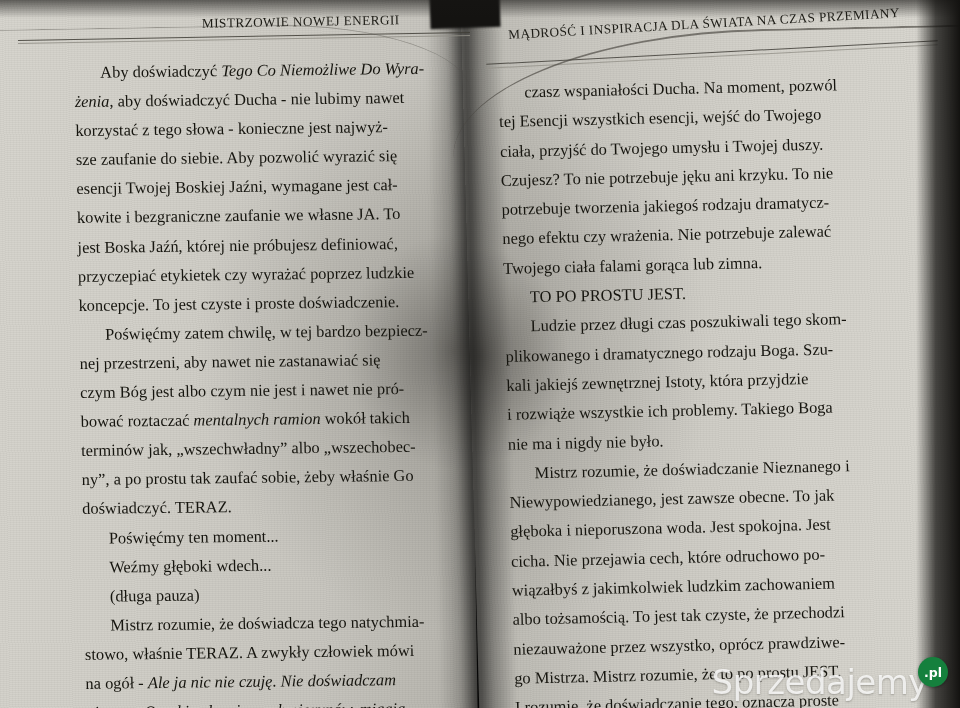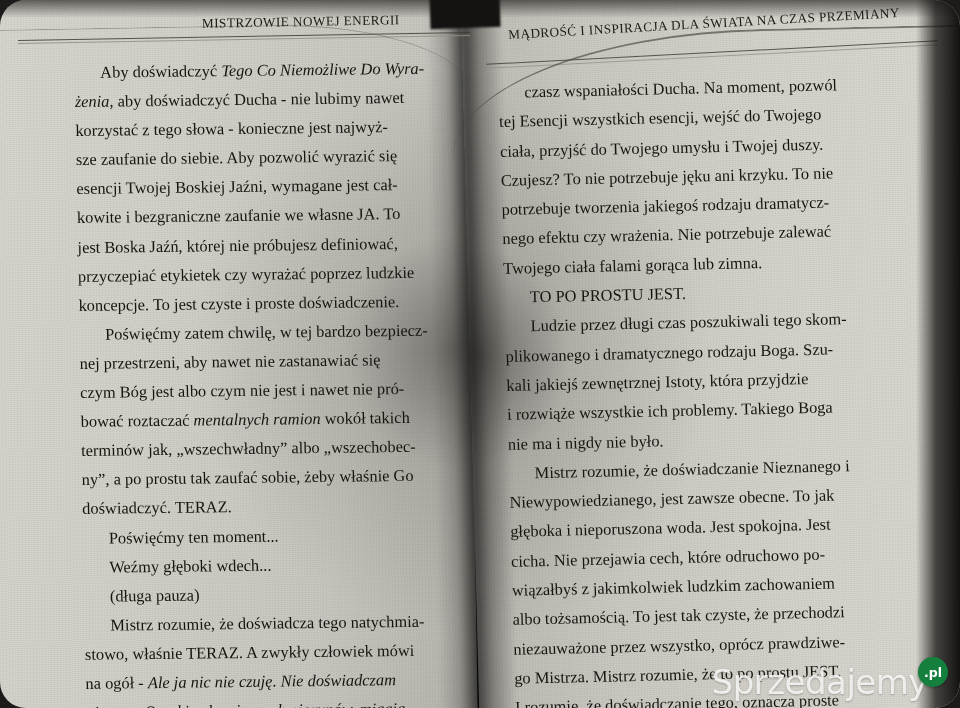--- a/index.html
+++ b/index.html
@@ -5,21 +5,20 @@
 <style>
   html,body{margin:0;padding:0;}
   body{
     width:960px;height:708px;overflow:hidden;
     background:#1c1b19;
     font-family:"Liberation Serif", serif;
   }
   #page{
     position:relative;width:960px;height:708px;overflow:hidden;
     background:#171614;
-    border-radius:26px;
   }
 
   
   .sheet{
     position:absolute;
     background:#cfcdc6;
   }
   
   .grain{
     position:absolute;inset:0;pointer-events:none;

